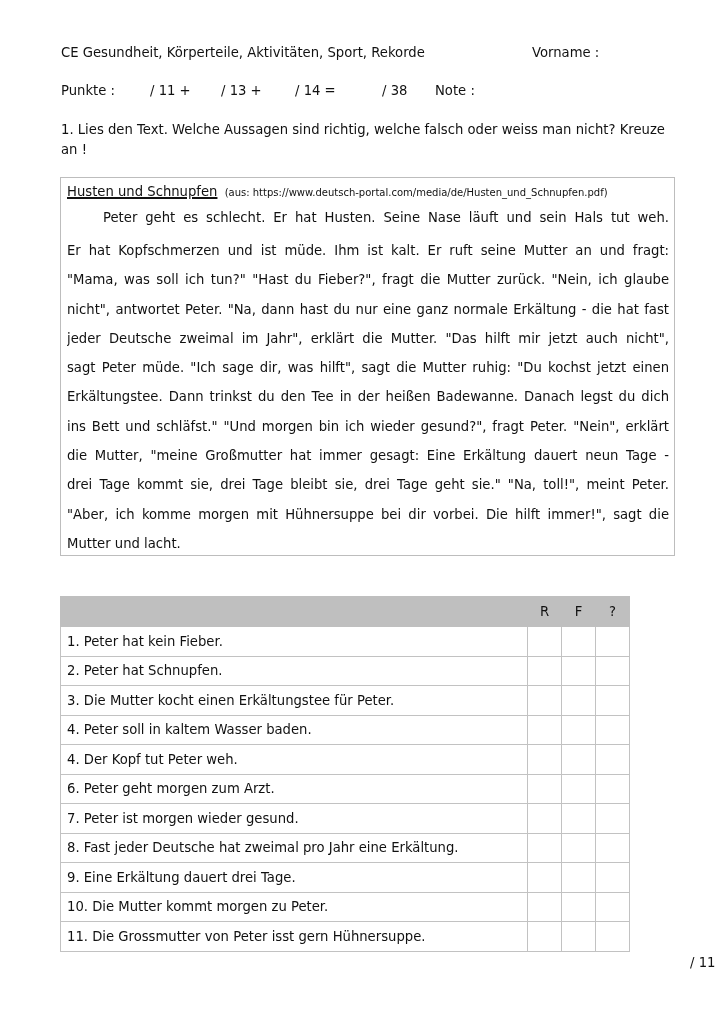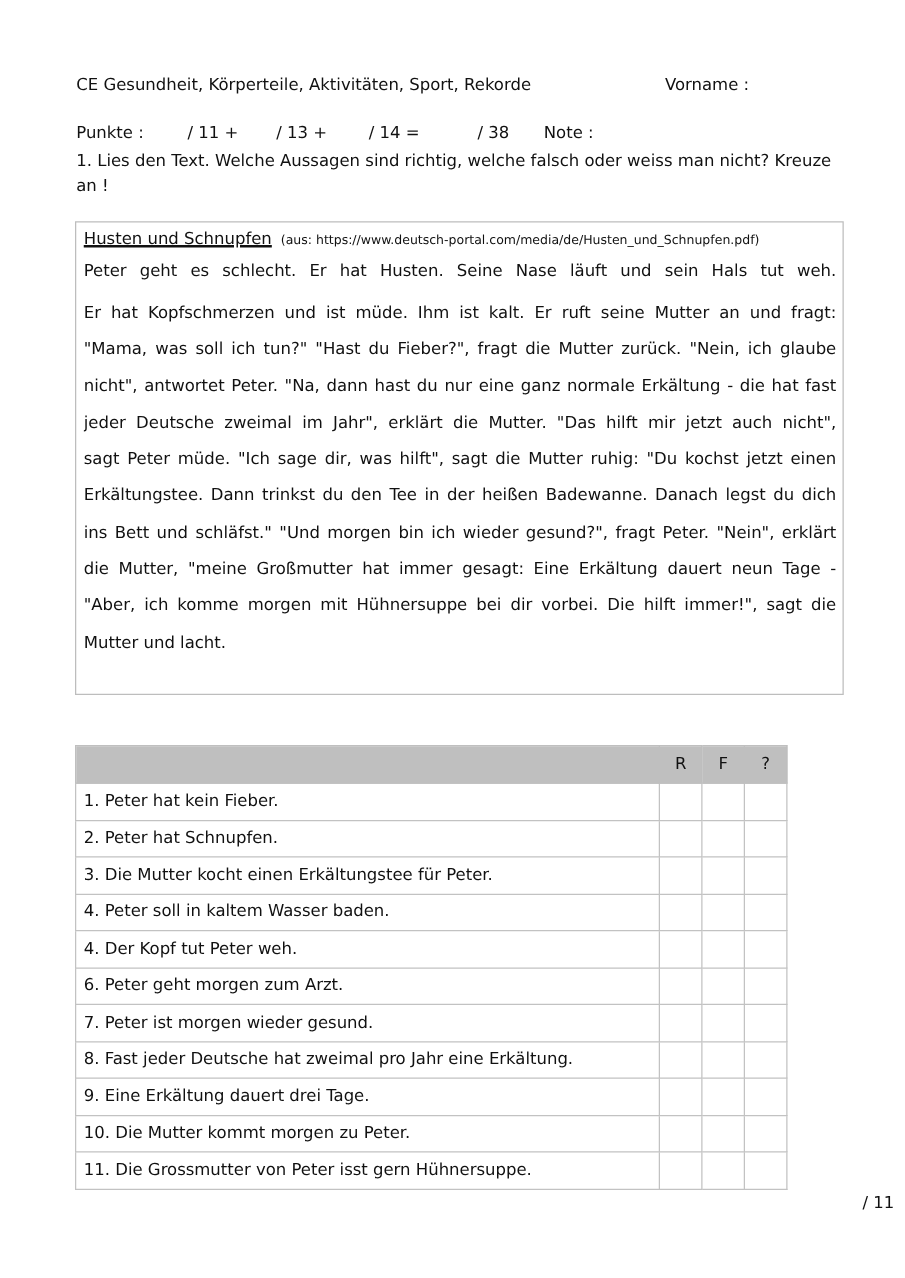--- a/index.html
+++ b/index.html
@@ -1,40 +1,40 @@
 <!DOCTYPE html>
 <html><head>
   <meta charset="utf-8">
   <style>
     html, body { margin: 0; padding: 0; background: #ffffff; }
     body {
       width: 724px; height: 1022px; position: relative; overflow: hidden;
       font-family: "DejaVu Sans", sans-serif; color: #111;
     }
     .abs { position: absolute; }
-    .hdr { font-size: 13.2px; white-space: nowrap; margin-top: 16px; }
+    .hdr { font-size: 13.2px; white-space: nowrap; }
     #title-line { left: 61px; top: 45px; }
     #vorname { left: 532px; top: 45px; }
     #punkte-row { left: 61px; top: 83px; }
     #punkte-row span { position: absolute; white-space: nowrap; top: 0; }
     #task { left: 61px; top: 120px; width: 610px; font-size: 13.2px; line-height: 20px; }
 
     #textbox {
       left: 60px; top: 177px; width: 615px; height: 379px;
       border: 1px solid #bdbdbd; box-sizing: border-box;
       padding: 6px 5px 0 6px;
     }
     #story-title-row { font-size: 13.2px; height: 23px; white-space: nowrap; }
     #story-title { font-weight: normal; text-decoration: underline; text-decoration-thickness: 2px; }
     #story-source { font-size: 10px; margin-left: 3px; }
     .story-line {
       font-size: 13.2px; height: 29.3px; line-height: 29.3px;
       text-align: justify; text-align-last: justify; white-space: nowrap; overflow: hidden;
     }
-    .story-line.first { height: 29px; line-height: 22px; }
+    .story-line.first { height: 29px; line-height: 22px; margin-left: 36px; }
     .story-line.last { text-align-last: left; }
 
     #quiz {
       left: 60px; top: 596px; border-collapse: collapse;
       font-size: 13.2px;
     }
     #quiz th, #quiz td { border: 1px solid #c2c2c2; padding: 0; }
     #quiz thead th {
       background: #bfbfbf; height: 29px; font-weight: normal; text-align: center;
       border-color: #bfbfbf;
@@ -69,20 +69,21 @@
   </div>
   <div class="story-line first">Peter geht es schlecht. Er hat Husten. Seine Nase läuft und sein Hals tut weh.</div>
   <div class="story-line">Er hat Kopfschmerzen und ist müde. Ihm ist kalt. Er ruft seine Mutter an und fragt:</div>
   <div class="story-line">"Mama, was soll ich tun?" "Hast du Fieber?", fragt die Mutter zurück. "Nein, ich glaube</div>
   <div class="story-line">nicht", antwortet Peter. "Na, dann hast du nur eine ganz normale Erkältung - die hat fast</div>
   <div class="story-line">jeder Deutsche zweimal im Jahr", erklärt die Mutter. "Das hilft mir jetzt auch nicht",</div>
   <div class="story-line">sagt Peter müde. "Ich sage dir, was hilft", sagt die Mutter ruhig: "Du kochst jetzt einen</div>
   <div class="story-line">Erkältungstee. Dann trinkst du den Tee in der heißen Badewanne. Danach legst du dich</div>
   <div class="story-line">ins Bett und schläfst." "Und morgen bin ich wieder gesund?", fragt Peter. "Nein", erklärt</div>
   <div class="story-line">die Mutter, "meine Großmutter hat immer gesagt: Eine Erkältung dauert neun Tage -</div>
+  <div class="story-line">drei Tage kommt sie, drei Tage bleibt sie, drei Tage geht sie." "Na, toll!", meint Peter.</div>
   <div class="story-line">"Aber, ich komme morgen mit Hühnersuppe bei dir vorbei. Die hilft immer!", sagt die</div>
   <div class="story-line last">Mutter und lacht.</div>
 </div>
 
 <table class="abs" id="quiz">
   <thead>
     <tr>
       <th class="stmt-h"></th>
       <th class="colR">R</th>
       <th class="colF">F</th>

